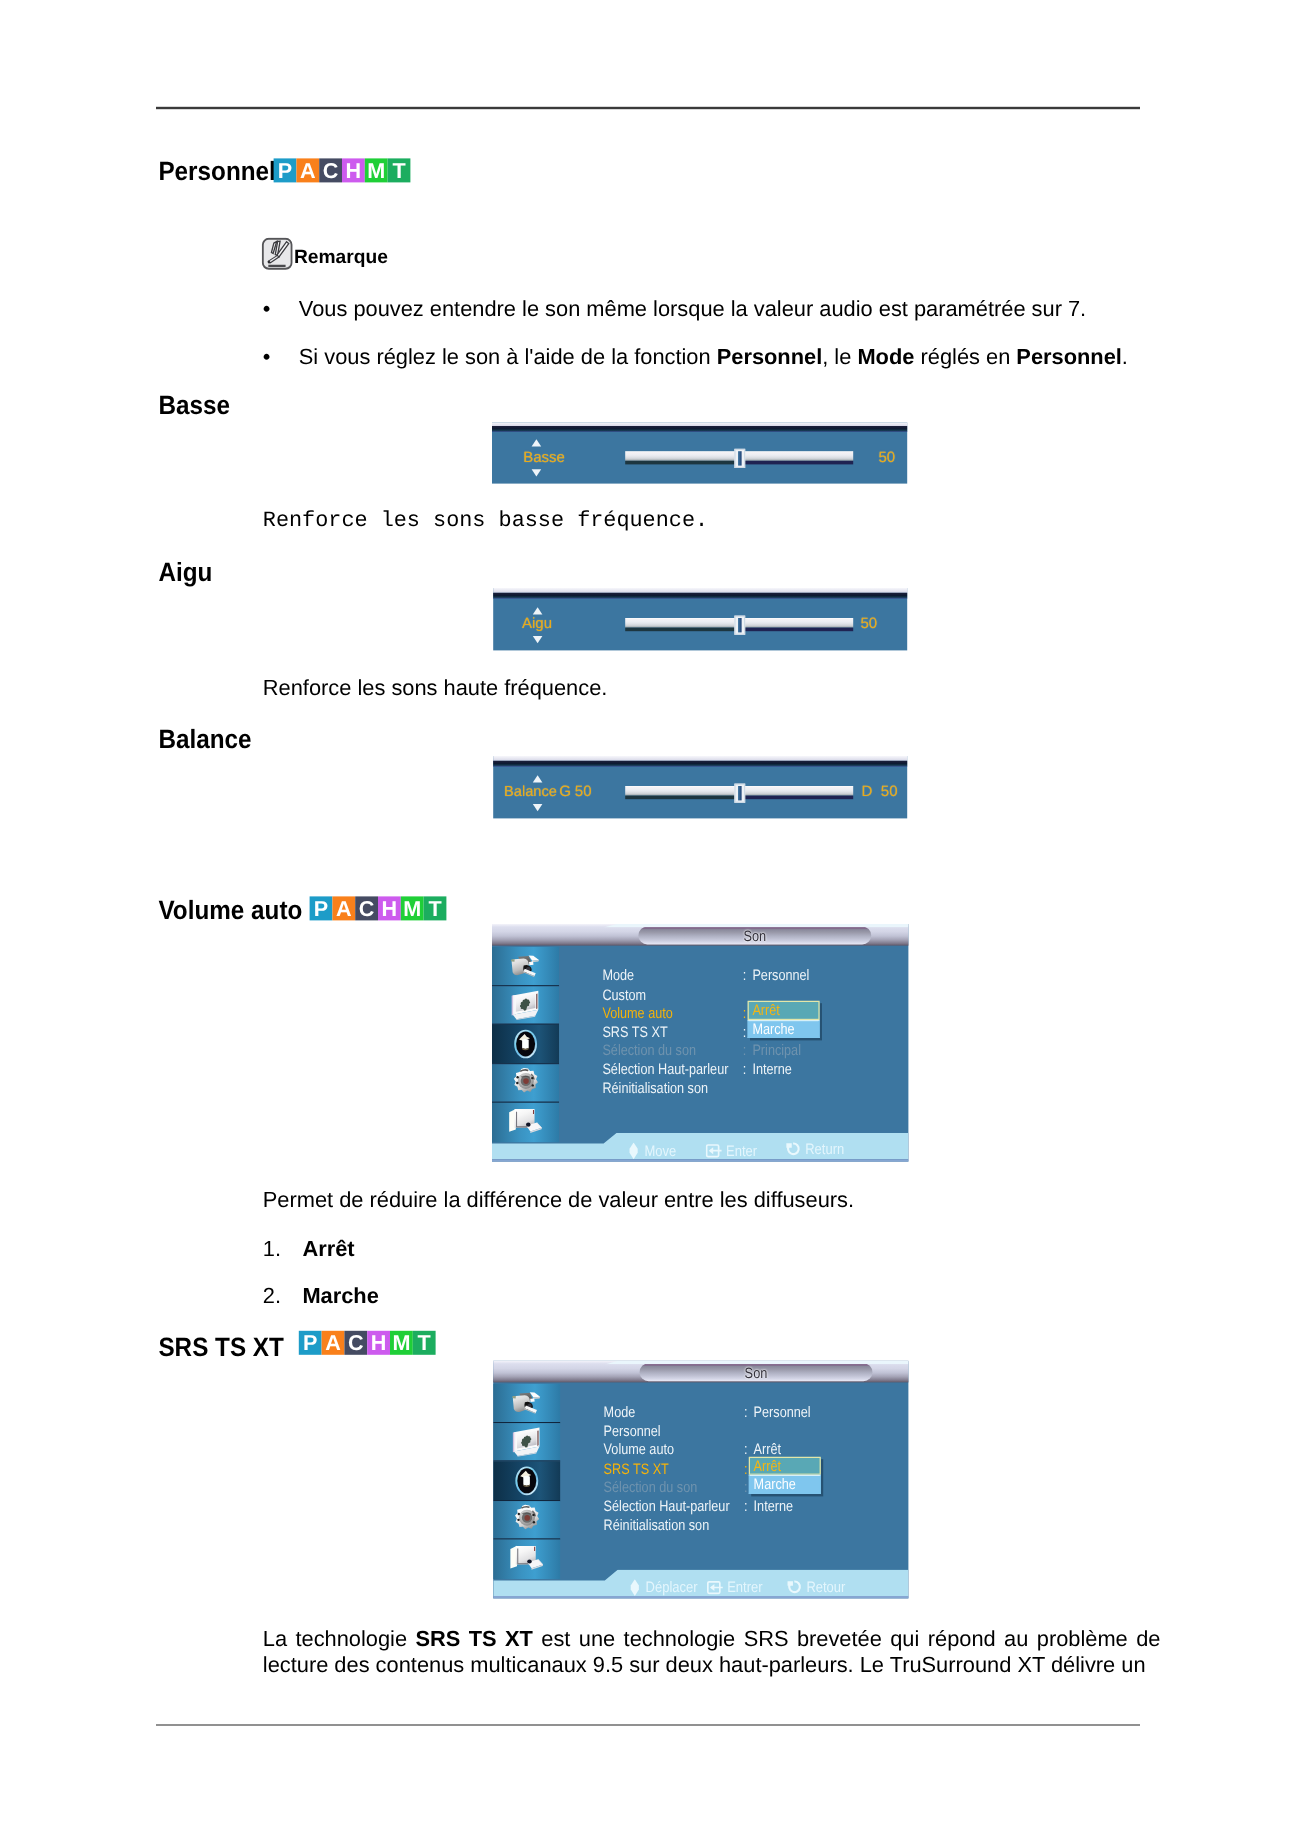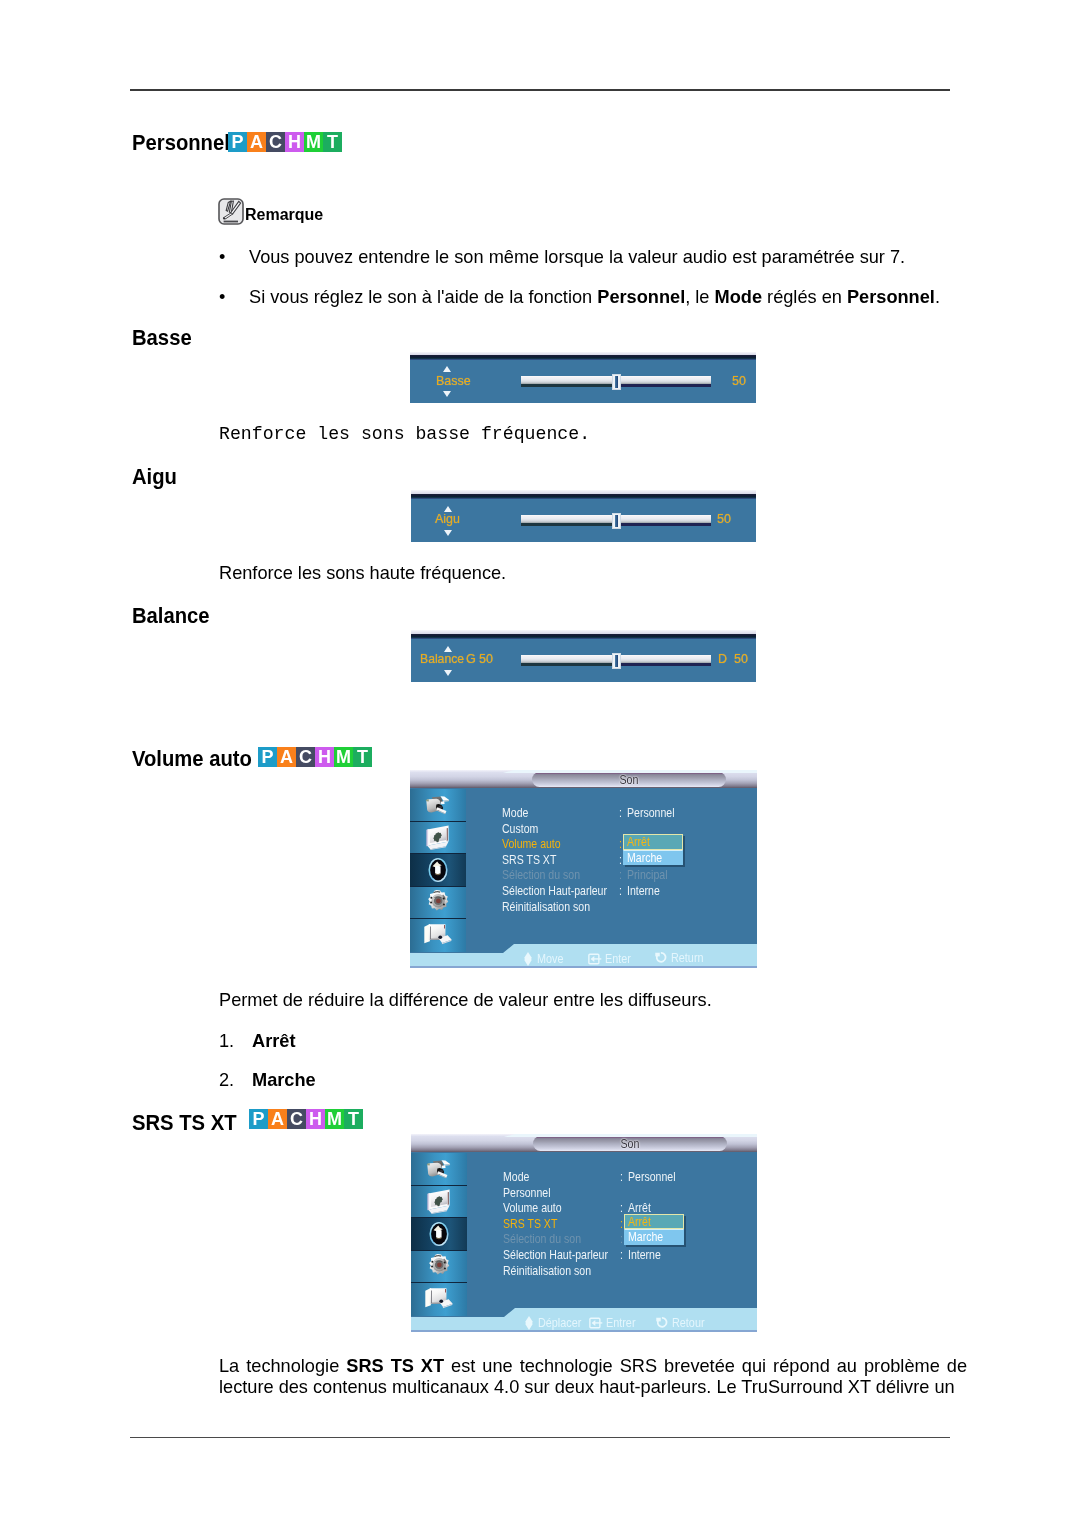--- a/index.html
+++ b/index.html
@@ -555,14 +555,14 @@
       <div class="botlabel" style="left:244px;top:181px;height:15px;display:flex;align-items:center;gap:3px;">
         <span style="display:inline-flex;">
           <svg width="14" height="13" viewBox="0 0 16 15">
             <path d="M4.1 4.2 A5.1 5.1 0 1 0 7.9 2.2" fill="none" stroke="#e9f8fd" stroke-width="2"></path>
             <path d="M1.4 2 L6.6 2 L6.6 6.2 L1.4 6.2 Z" fill="#e9f8fd"></path>
           </svg>
         </span>
         <span class="t">Retour</span>
       </div>
     </div>
-  <div class="abs body" style="left:219px;top:1356px;width:748px;text-align:justify;line-height:21.2px;"><span>La technologie </span><b>SRS TS XT</b><span> est une technologie SRS brevetée qui répond au problème de lecture des contenus multicanaux 4.0 sur deux haut-parleurs. Le TruSurround XT délivre un</span></div>
+  <div class="abs body" style="left:219px;top:1356px;width:748px;text-align:justify;line-height:21.2px;"><span>La technologie </span><b>SRS TS XT</b><span> est une technologie SRS brevetée qui répond au problème de lecture des contenus multicanaux 9.5 sur deux haut-parleurs. Le TruSurround XT délivre un</span></div>
 </div>
 
 </body></html>

